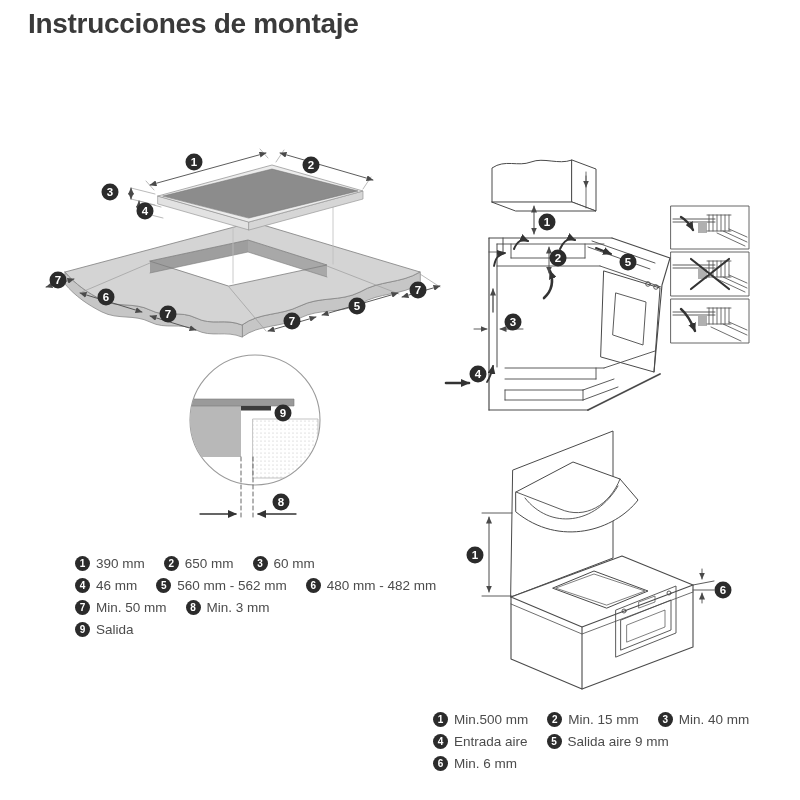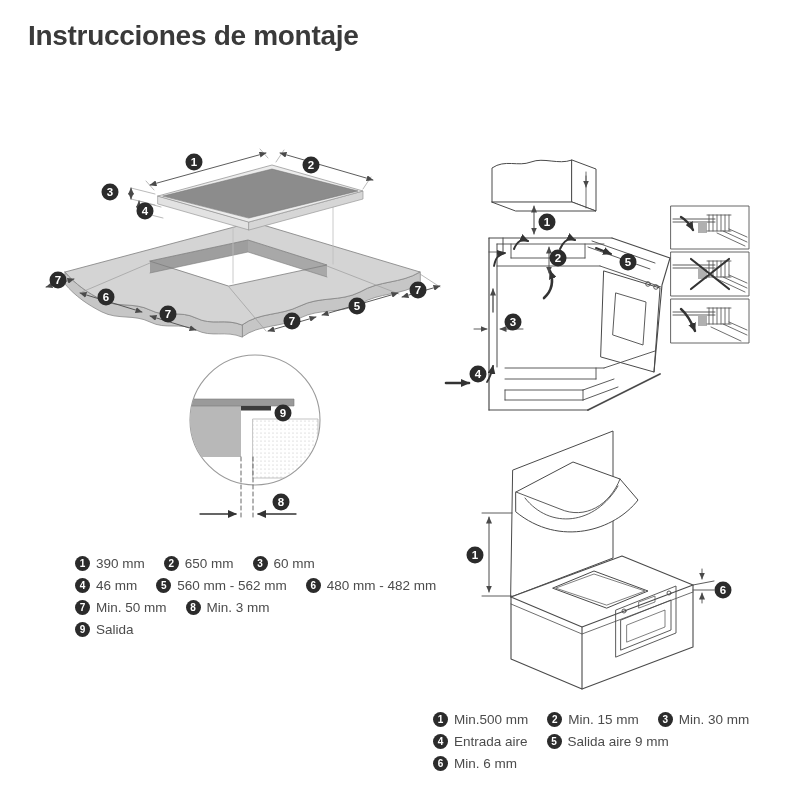--- a/index.html
+++ b/index.html
@@ -1,18 +1,18 @@
 <!DOCTYPE html>
 <html><head>
 <meta charset="utf-8">
 <style>
   html,body{margin:0;padding:0;background:#fff;}
   #canvas{position:relative;width:800px;height:800px;background:#ffffff;overflow:hidden;
           font-family:"Liberation Sans",sans-serif;}
-  .page-title{position:absolute;left:28px;top:20px;font-size:28px;font-weight:bold;
+  .page-title{position:absolute;left:28px;top:8px;font-size:28px;font-weight:bold;
               color:#3a3a3a;letter-spacing:-0.3px;}
   svg{position:absolute;overflow:visible;}
   .lg{position:absolute;font-size:13.5px;color:#4c4c4c;}
   .lg-row{display:flex;align-items:center;gap:19px;margin-bottom:7px;height:15px;}
   .lg-item{display:flex;align-items:center;gap:6px;white-space:nowrap;}
   .badge{width:15px;height:15px;border-radius:50%;background:#2b2b2b;color:#fff;
          font-size:10px;font-weight:bold;display:inline-flex;align-items:center;
          justify-content:center;flex:0 0 15px;}
   .note{position:absolute;left:75px;top:664px;width:372px;font-size:14.5px;line-height:22px;
         color:#585858;white-space:pre-line;}
@@ -349,21 +349,21 @@
         <span class="lg-item">
           <span class="badge">1</span>
           <span>Min.500 mm</span>
         </span>
         <span class="lg-item">
           <span class="badge">2</span>
           <span>Min. 15 mm</span>
         </span>
         <span class="lg-item">
           <span class="badge">3</span>
-          <span>Min. 30 mm</span>
+          <span>Min. 40 mm</span>
         </span>
       </div>
       <div class="lg-row">
         <span class="lg-item">
           <span class="badge">4</span>
           <span>Entrada aire</span>
         </span>
         <span class="lg-item">
           <span class="badge">5</span>
           <span>Salida aire 9 mm</span>

